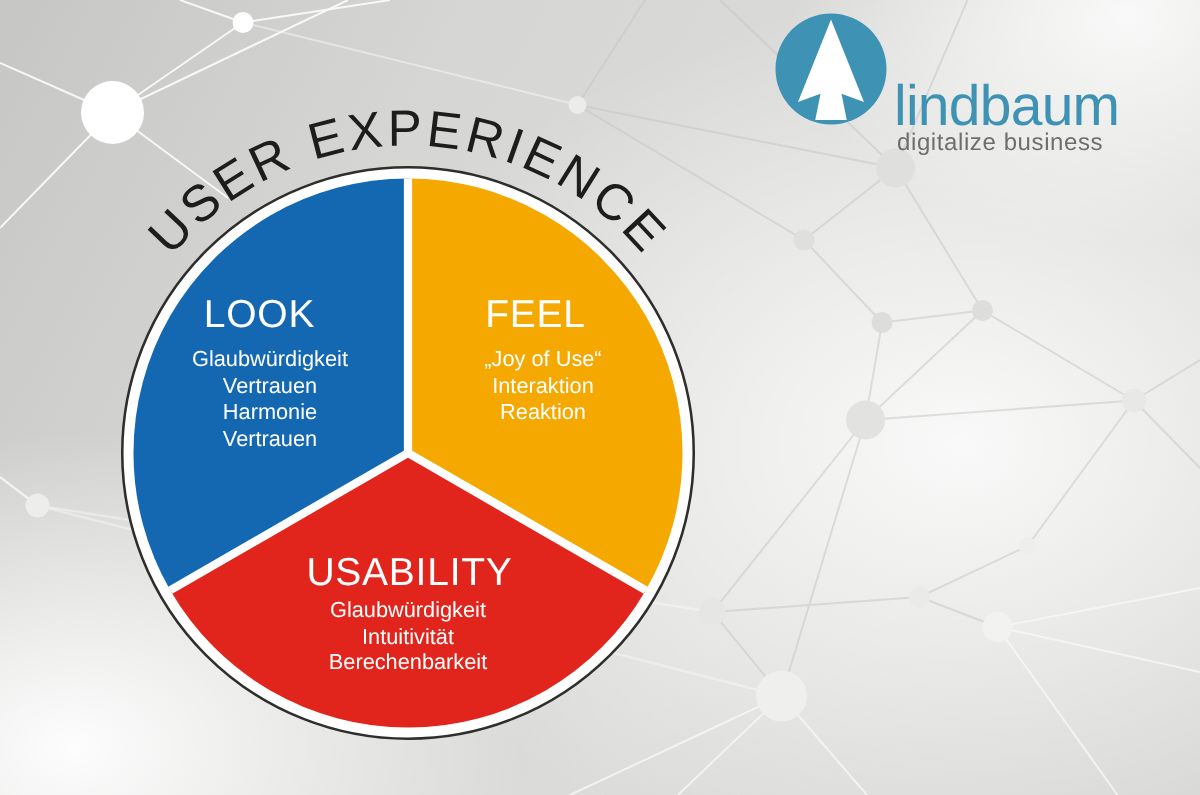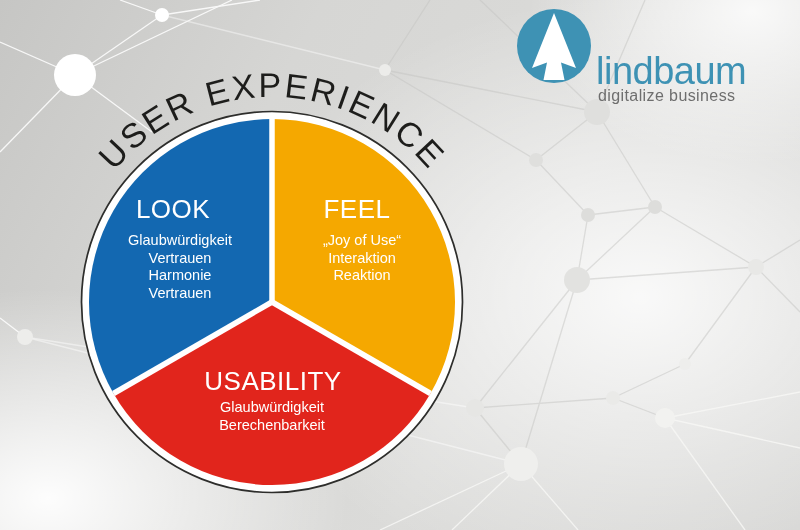--- a/index.html
+++ b/index.html
@@ -143,20 +143,21 @@
   <div class="seg-title" style="left:357px;top:196px;">FEEL</div>
   <div class="seg-items" style="left:362px;top:232px;">
     <div>„Joy of Use“</div>
     <div>Interaktion</div>
     <div>Reaktion</div>
   </div>
 
   <div class="seg-title" style="left:273px;top:368px;text-align:center;">USABILITY</div>
   <div class="seg-items" style="left:272px;top:399px;">
     <div>Glaubwürdigkeit</div>
+    <div>Intuitivität</div>
     <div>Berechenbarkeit</div>
   </div>
 
   <div>
     <svg class="logo-icon" width="76" height="80" viewBox="0 0 76 80">
       <circle cx="38" cy="40" r="37" fill="#3e92b4"></circle>
       <polygon fill="#ffffff" points="38,7 60,62 45,56.5 48.5,74 27.5,74 31,56.5 16,62"></polygon>
     </svg>
     <div class="brand" style="color: rgb(62, 146, 180);">lindbaum</div>
     <div class="tagline" style="color: rgb(110, 110, 110);">digitalize business</div>

